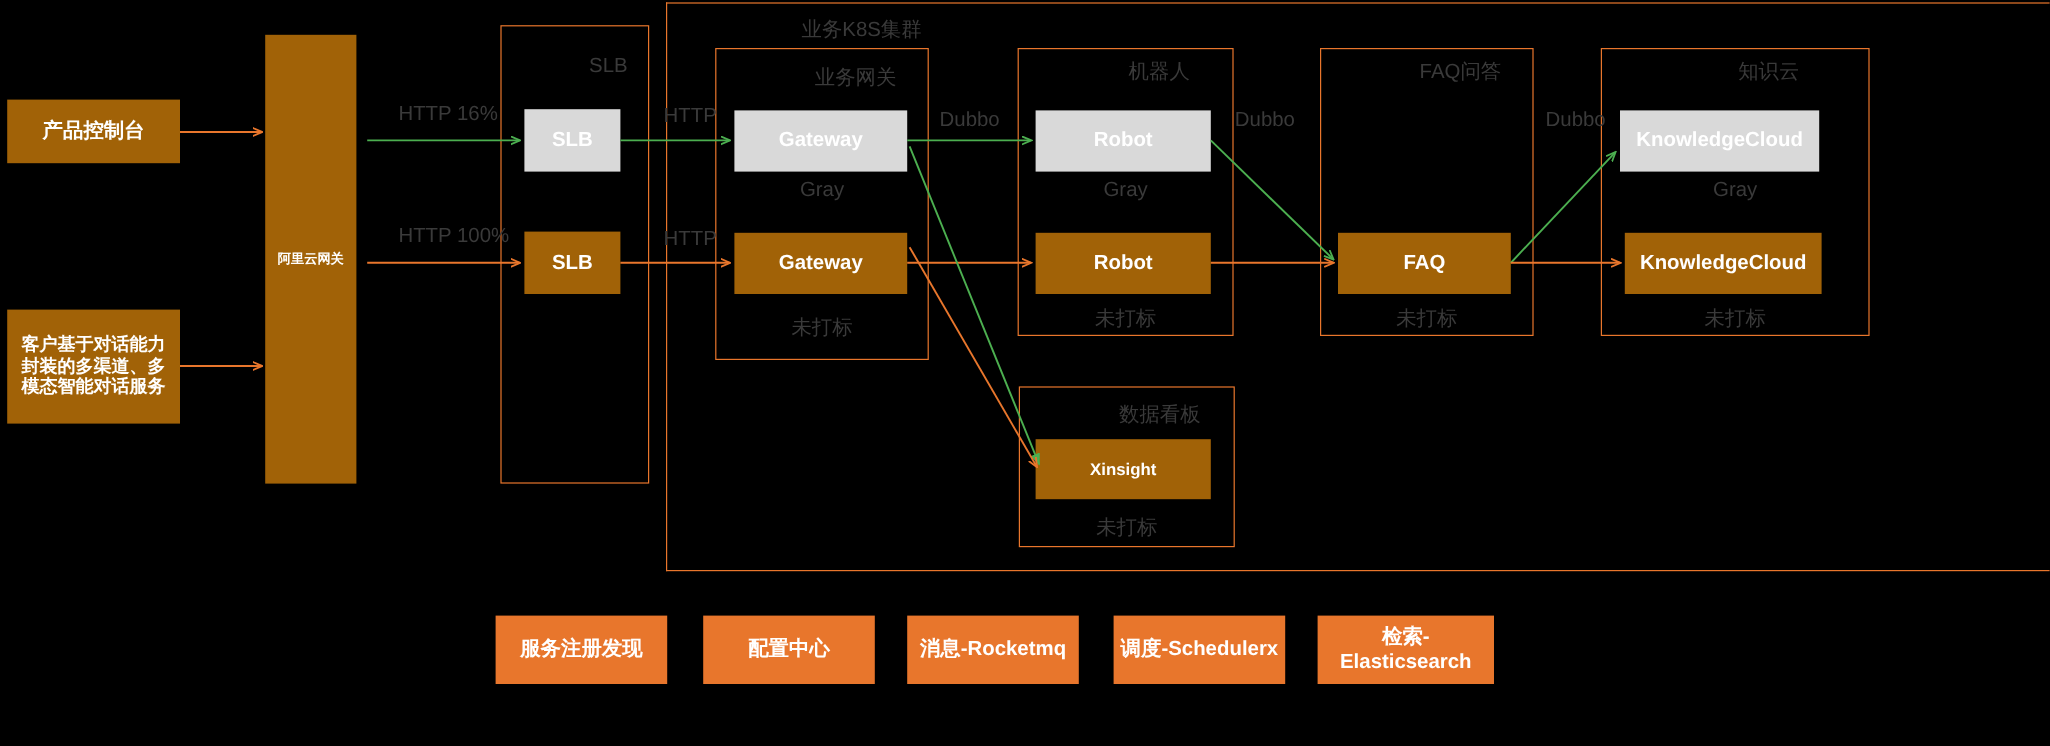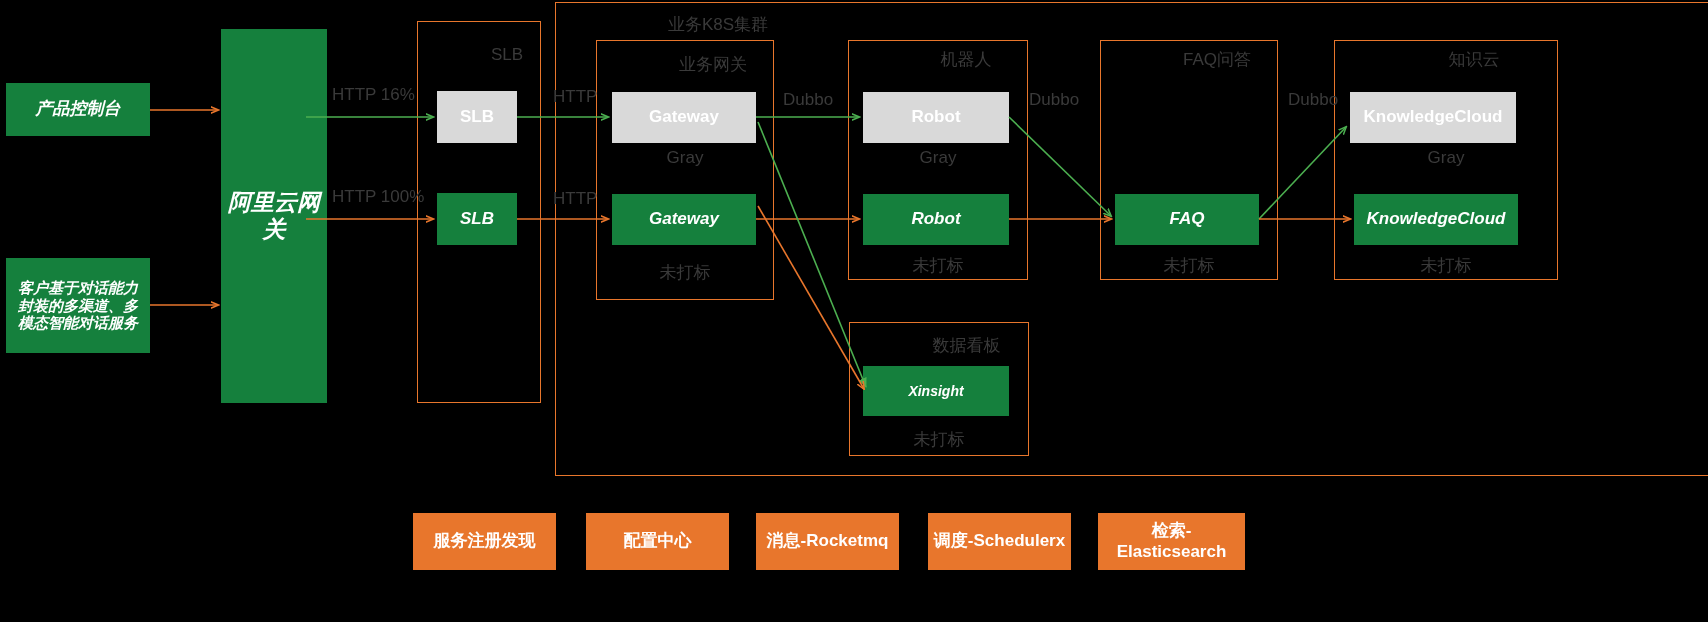--- a/index.html
+++ b/index.html
@@ -9,21 +9,21 @@
 
   .grp{position:absolute;border:1.4px solid #e8762c;box-sizing:border-box;}
   .grp-title{position:absolute;color:#3a3a3a;font-size:17px;
              text-align:center;white-space:nowrap;margin-left:28px;}
   .subcap{position:absolute;color:#3a3a3a;font-size:17px;
           text-align:center;white-space:nowrap;}
 
   .node{position:absolute;box-sizing:border-box;display:flex;
         align-items:center;justify-content:center;text-align:center;
         color:#fff;font-weight:bold;line-height:1.18;}
-  .node.orange{background:#15803d;font-style:italic;}
+  .node.orange{background:#a16207;}
   .node.gray{background:#d9d9d9;}
 
   .edgelabel{position:absolute;color:#3a3a3a;font-size:17px;
              white-space:nowrap;}
 
   svg.wires{position:absolute;left:0;top:0;width:1708px;height:622px;
             pointer-events:none;overflow:visible;}
 
   .infra{position:absolute;background:#e8762c;color:#fff;font-size:17px;
          font-weight:bold;display:flex;align-items:center;
@@ -31,21 +31,21 @@
 </style>
 </head>
 <body>
 
 <div id="stage">
 
   <div class="node orange" style="left:6px;top:83px;width:144px;height:53px;font-size:17px;">产品控制台</div>
 
   <div class="node orange" style="left:6px;top:258px;width:144px;height:95px;font-size:15px;padding:0 6px;">客户基于对话能力封装的多渠道、多模态智能对话服务</div>
 
-  <div class="node orange" style="left:221px;top:29px;width:106px;height:374px;font-size:23px;">阿里云网关</div>
+  <div class="node orange" style="left:221px;top:29px;width:76px;height:374px;font-size:11px;">阿里云网关</div>
 
   <div class="grp" style="left:417px;top:21px;width:124px;height:382px;"></div>
   <div class="grp-title" style="left:417px;top:45px;width:124px;">SLB</div>
   <div class="node gray" style="left:437px;top:91px;width:80px;height:52px;font-size:17px;">SLB</div>
   <div class="node orange" style="left:437px;top:193px;width:80px;height:52px;font-size:17px;">SLB</div>
 
   <div class="grp" style="left:555px;top:2px;width:1155px;height:474px;border-right:none;"></div>
   <div class="grp-title" style="left:555px;top:13px;width:270px;">业务K8S集群</div>
 
   <div class="grp" style="left:596px;top:40px;width:178px;height:260px;"></div>

